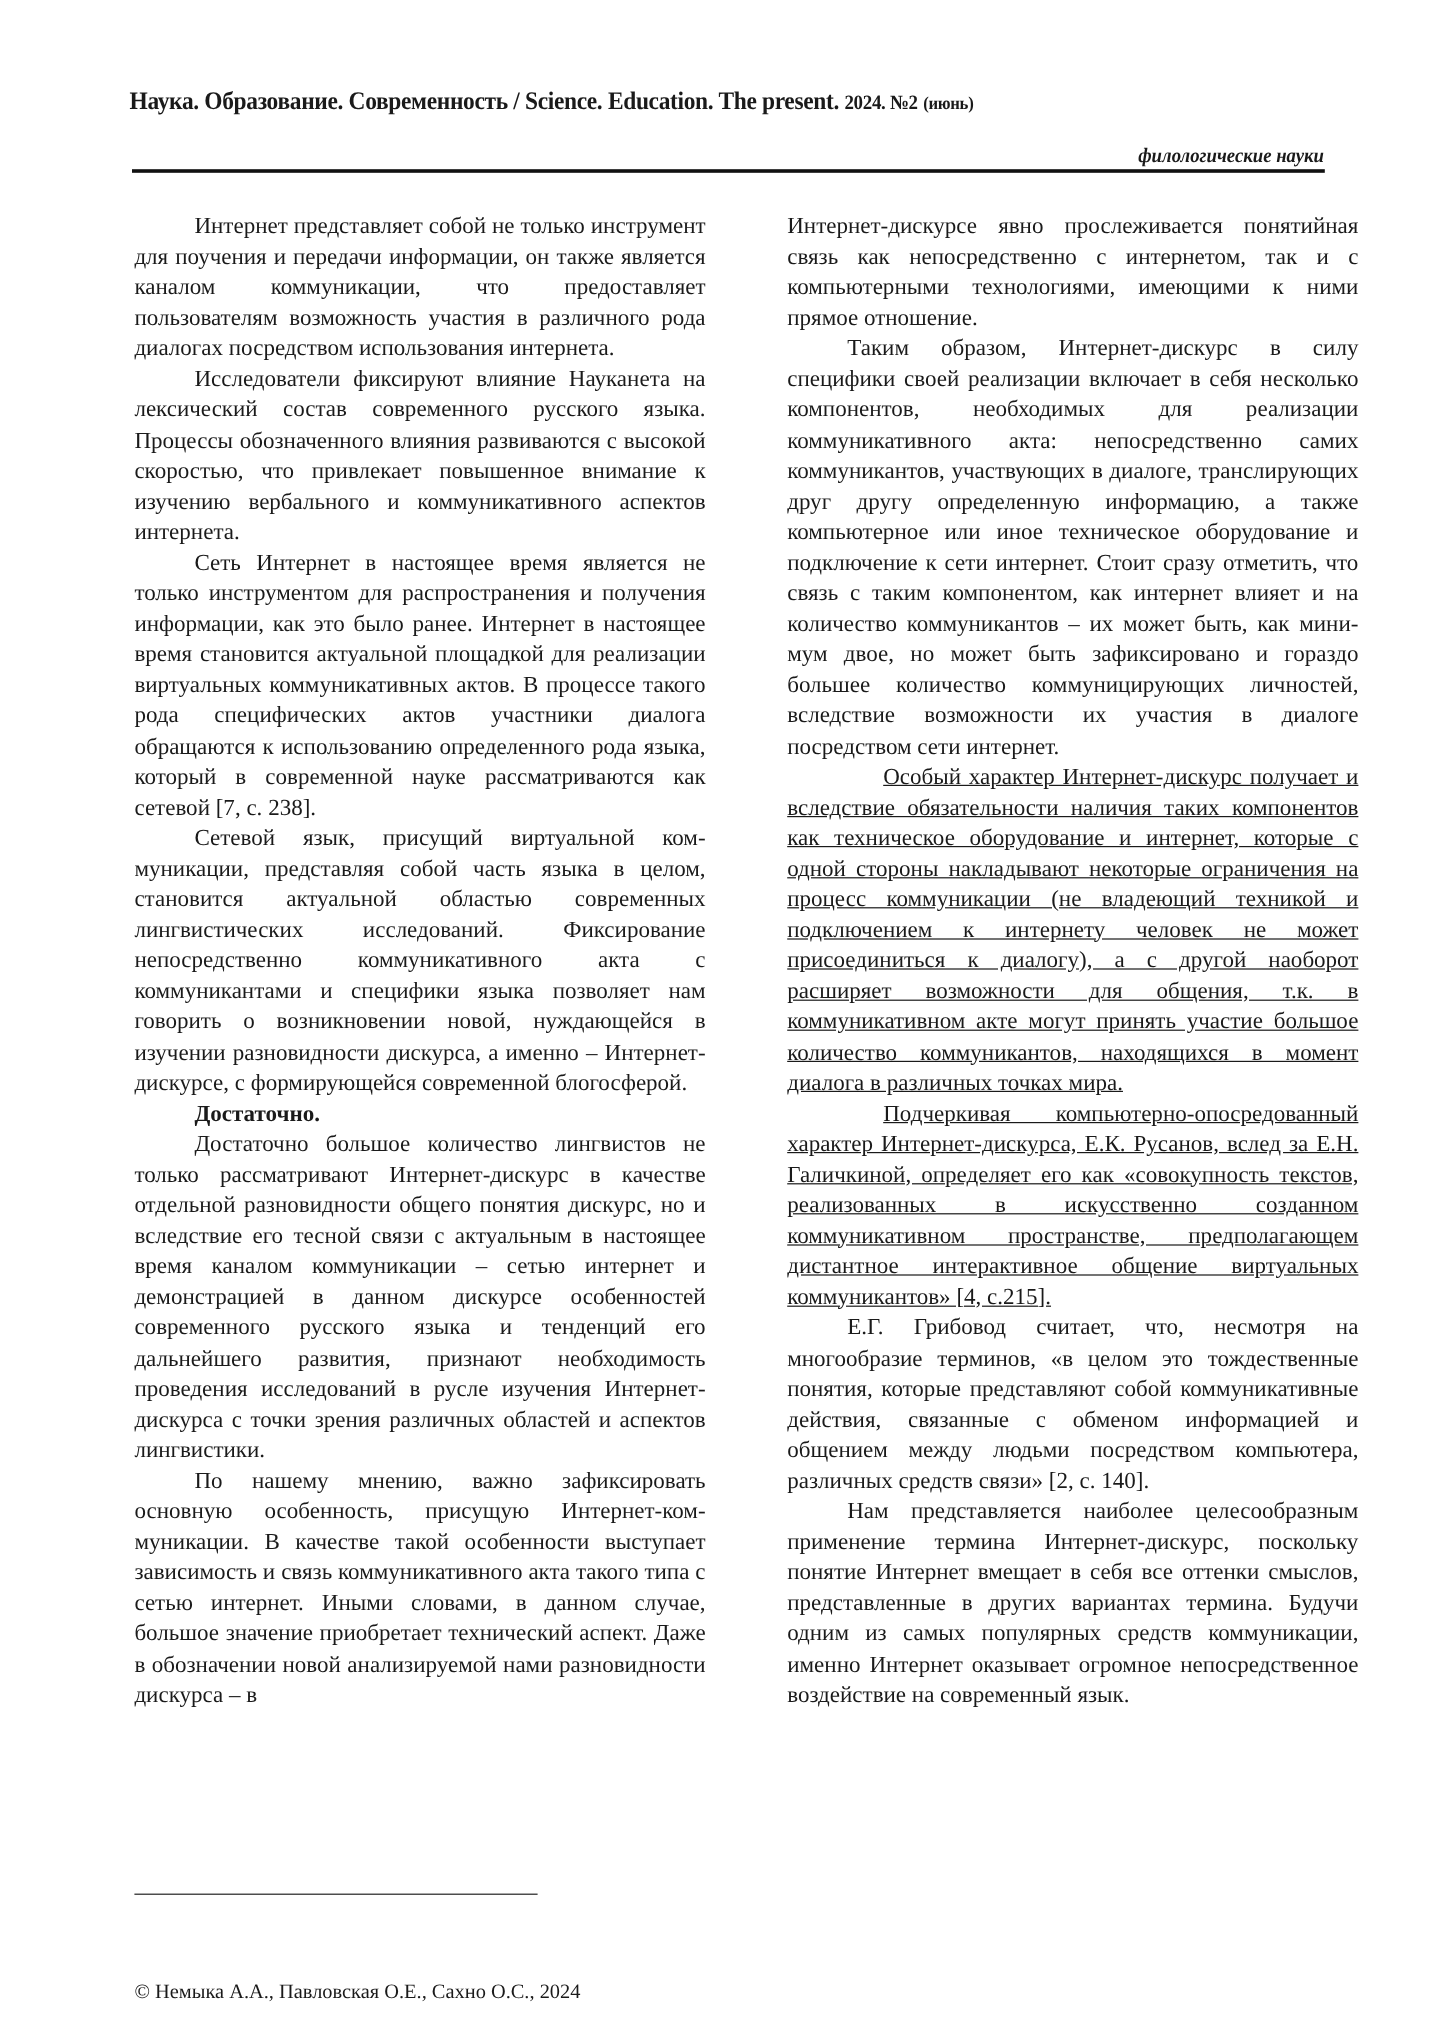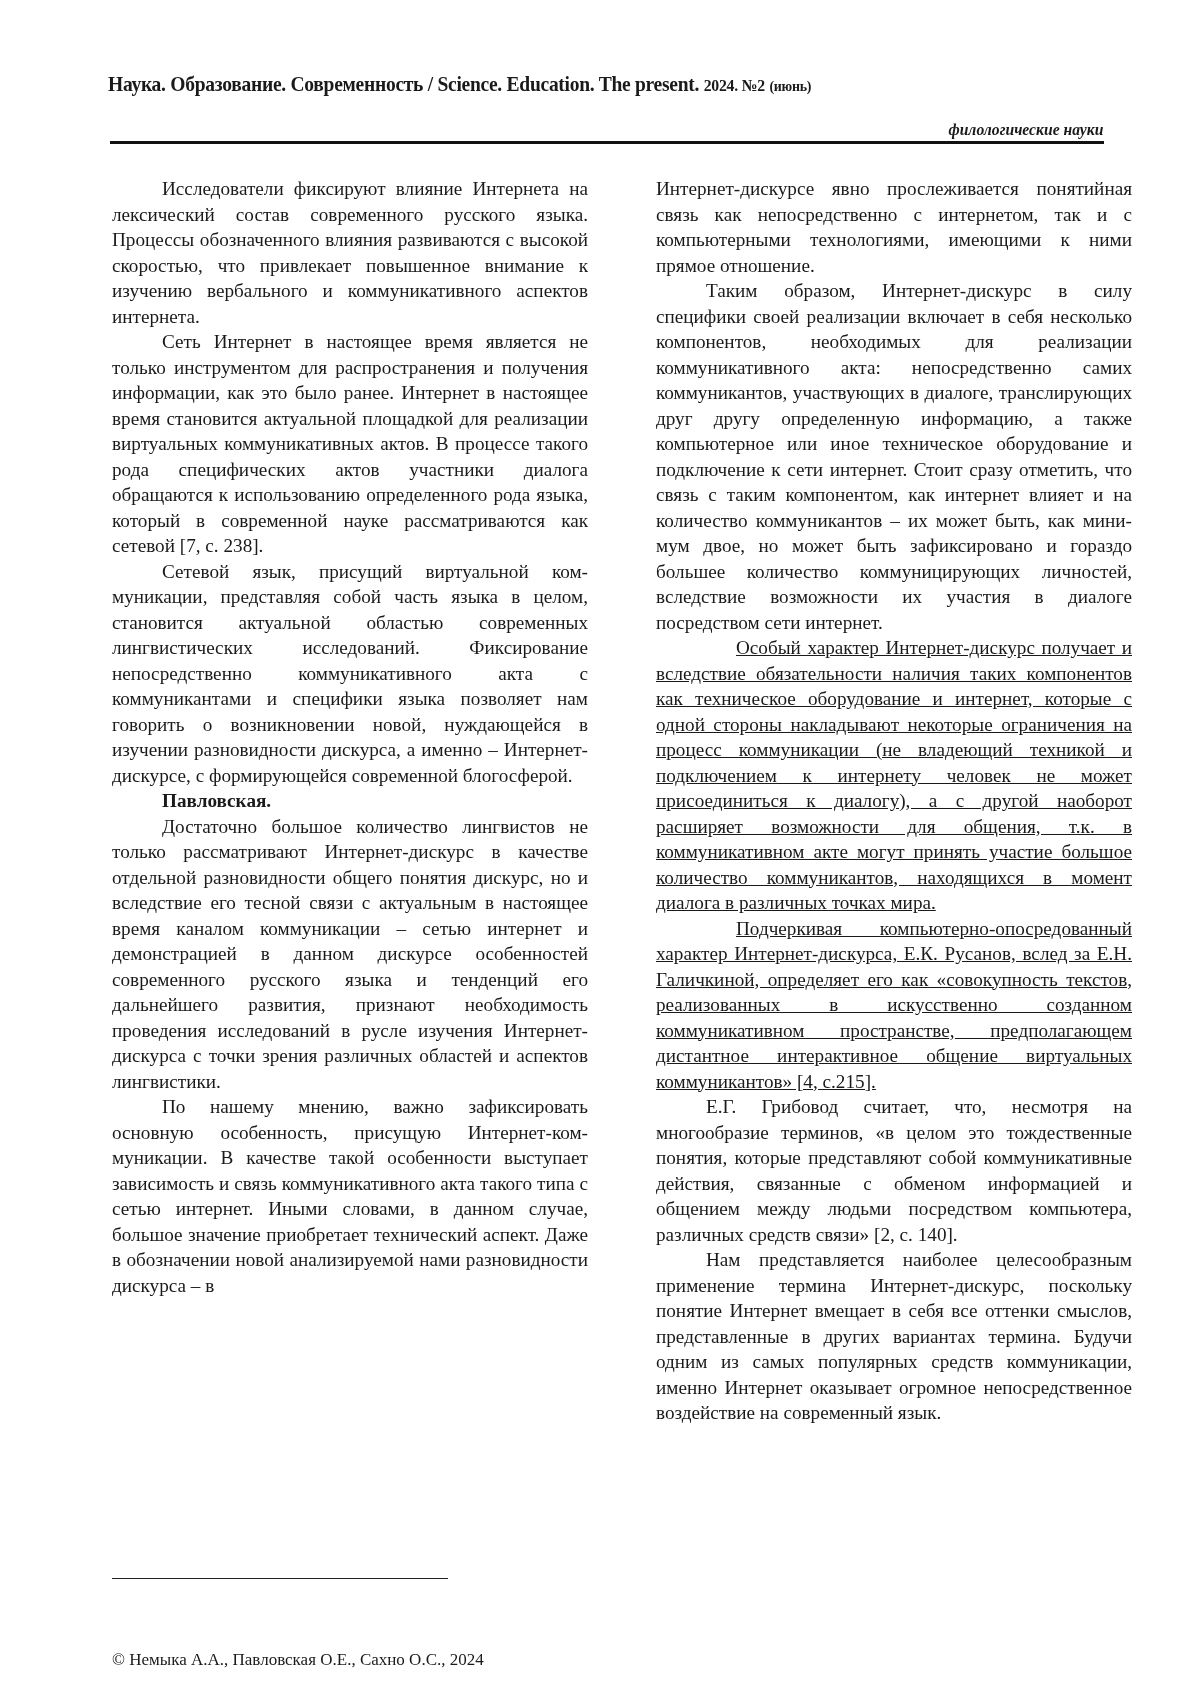--- a/index.html
+++ b/index.html
@@ -27,24 +27,25 @@
 
 <div class="header-title">
   <span>Наука. Образование. Современность / Science. Education. The present.</span>
   <span class="issue">2024. №2</span>
   <span class="month">(июнь)</span>
 </div>
 <div class="section-label">филологические науки</div>
 <div class="header-rule"></div>
 
 <div class="col col-left">
-  <p>Исследователи фиксируют влияние Интер­нета на лексический состав современного рус­ского языка. Процессы обозначенного влияния развиваются с высокой скоростью, что привле­кает повышенное внимание к изучению вербаль­ного и коммуникативного аспектов интернета.</p>
+  <p>Интернет представляет собой не только ин­струмент для поучения и передачи информации, он также является каналом коммуникации, что предоставляет пользователям возможность уча­стия в различного рода диалогах посредством ис­пользования интернета.</p>
+  <p>Исследователи фиксируют влияние Наука­нета на лексический состав современного рус­ского языка. Процессы обозначенного влияния развиваются с высокой скоростью, что привле­кает повышенное внимание к изучению вербаль­ного и коммуникативного аспектов интернета.</p>
   <p>Сеть Интернет в настоящее время является не только инструментом для распространения и получения информации, как это было ранее. Ин­тернет в настоящее время становится актуальной площадкой для реализации виртуальных комму­никативных актов. В процессе такого рода специ­фических актов участники диалога обращаются к использованию определенного рода языка, кото­рый в современной науке рассматриваются как сетевой [7, с. 238].</p>
   <p>Сетевой язык, присущий виртуальной ком­муникации, представляя собой часть языка в це­лом, становится актуальной областью современ­ных лингвистических исследований. Фиксирова­ние непосредственно коммуникативного акта с коммуникантами и специфики языка позволяет нам говорить о возникновении новой, нуждаю­щейся в изучении разновидности дискурса, а именно – Интернет-дискурсе, с формирующейся современной блогосферой.</p>
-  <p class="heading">Павловская.</p>
+  <p class="heading">Достаточно.</p>
   <p>Достаточно большое количество лингви­стов не только рассматривают Интернет-дискурс в качестве отдельной разновидности общего по­нятия дискурс, но и вследствие его тесной связи с актуальным в настоящее время каналом коммуни­кации – сетью интернет и демонстрацией в дан­ном дискурсе особенностей современного рус­ского языка и тенденций его дальнейшего разви­тия, признают необходимость проведения иссле­дований в русле изучения Интернет-дискурса с точки зрения различных областей и аспектов лингвистики.</p>
   <p>По нашему мнению, важно зафиксировать основную особенность, присущую Интернет-ком­муникации. В качестве такой особенности высту­пает зависимость и связь коммуникативного акта такого типа с сетью интернет. Иными словами, в данном случае, большое значение приобретает технический аспект. Даже в обозначении новой анализируемой нами разновидности дискурса – в</p>
 </div>
 
 <div class="col col-right">
   <p class="noindent">Интернет-дискурсе явно прослеживается поня­тийная связь как непосредственно с интернетом, так и с компьютерными технологиями, имею­щими к ними прямое отношение.</p>
   <p>Таким образом, Интернет-дискурс в силу специфики своей реализации включает в себя не­сколько компонентов, необходимых для реализа­ции коммуникативного акта: непосредственно са­мих коммуникантов, участвующих в диалоге, транслирующих друг другу определенную ин­формацию, а также компьютерное или иное тех­ническое оборудование и подключение к сети ин­тернет. Стоит сразу отметить, что связь с таким компонентом, как интернет влияет и на количе­ство коммуникантов – их может быть, как мини­мум двое, но может быть зафиксировано и го­раздо большее количество коммуницирующих личностей, вследствие возможности их участия в диалоге посредством сети интернет.</p>
   <p class="deep">Особый характер Интернет-дискурс полу­чает и вследствие обязательности наличия таких компонентов как техническое оборудование и ин­тернет, которые с одной стороны накладывают некоторые ограничения на процесс коммуника­ции (не владеющий техникой и подключением к интернету человек не может присоединиться к диалогу), а с другой наоборот расширяет возмож­ности для общения, т.к. в коммуникативном акте могут принять участие большое количество ком­муникантов, находящихся в момент диалога в раз­личных точках мира.</p>
   <p class="deep">Подчеркивая компьютерно-опосредо­ванный характер Интернет-дискурса, Е.К. Руса­нов, вслед за Е.Н. Галичкиной, определяет его как «совокупность текстов, реализованных в искус­ственно созданном коммуникативном простран­стве, предполагающем дистантное интерактивное общение виртуальных коммуникантов» [4, с.215].</p>
   <p>Е.Г. Грибовод считает, что, несмотря на многообразие терминов, «в целом это тожде­ственные понятия, которые представляют собой коммуникативные действия, связанные с обме­ном информацией и общением между людьми по­средством компьютера, различных средств связи» [2, с. 140].</p>

